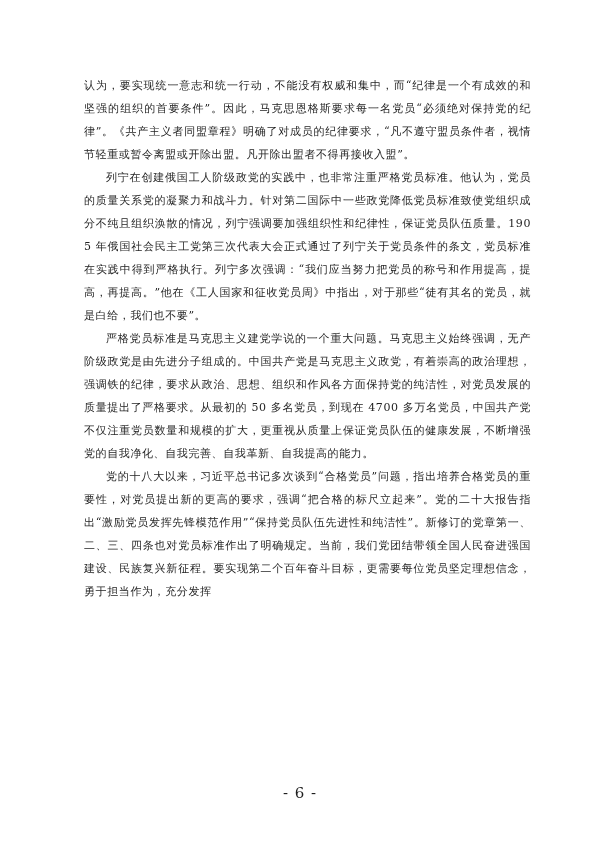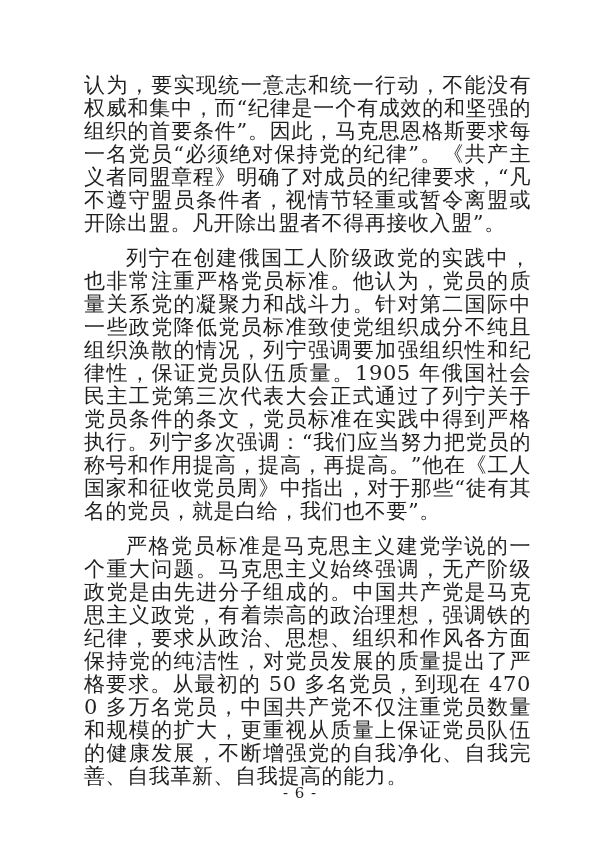--- a/index.html
+++ b/index.html
@@ -17,46 +17,46 @@
   }
   .text-block {
     position: absolute;
     left: 84px;
     top: 74px;
     width: 447px;
   }
   .para {
     margin: 0;
     padding: 0;
-    font-size: 21px;
+    font-size: 11px;
     line-height: 23px;
     color: #1f1f1f;
     text-align: justify;
     text-justify: inter-ideograph;
     letter-spacing: 0.6px;
     word-break: break-all;
   }
   .para.indented {
     text-indent: 2em;
-    margin-top: 12px;
   }
   .page-number {
     position: absolute;
     top: 784px;
     left: 0;
     width: 100%;
     text-align: center;
     font-size: 15px;
     color: #1f1f1f;
     letter-spacing: 1px;
   }
 </style>
 </head>
 <body>
 
 <div class="page">
   <div class="text-block">
     <p class="para">认为，要实现统一意志和统一行动，不能没有权威和集中，而“纪律是一个有成效的和坚强的组织的首要条件”。因此，马克思恩格斯要求每一名党员“必须绝对保持党的纪律”。《共产主义者同盟章程》明确了对成员的纪律要求，“凡不遵守盟员条件者，视情节轻重或暂令离盟或开除出盟。凡开除出盟者不得再接收入盟”。</p>
     <p class="para indented">列宁在创建俄国工人阶级政党的实践中，也非常注重严格党员标准。他认为，党员的质量关系党的凝聚力和战斗力。针对第二国际中一些政党降低党员标准致使党组织成分不纯且组织涣散的情况，列宁强调要加强组织性和纪律性，保证党员队伍质量。1905 年俄国社会民主工党第三次代表大会正式通过了列宁关于党员条件的条文，党员标准在实践中得到严格执行。列宁多次强调：“我们应当努力把党员的称号和作用提高，提高，再提高。”他在《工人国家和征收党员周》中指出，对于那些“徒有其名的党员，就是白给，我们也不要”。</p>
     <p class="para indented">严格党员标准是马克思主义建党学说的一个重大问题。马克思主义始终强调，无产阶级政党是由先进分子组成的。中国共产党是马克思主义政党，有着崇高的政治理想，强调铁的纪律，要求从政治、思想、组织和作风各方面保持党的纯洁性，对党员发展的质量提出了严格要求。从最初的 50 多名党员，到现在 4700 多万名党员，中国共产党不仅注重党员数量和规模的扩大，更重视从质量上保证党员队伍的健康发展，不断增强党的自我净化、自我完善、自我革新、自我提高的能力。</p>
+    <p class="para indented">党的十八大以来，习近平总书记多次谈到“合格党员”问题，指出培养合格党员的重要性，对党员提出新的更高的要求，强调“把合格的标尺立起来”。党的二十大报告指出“激励党员发挥先锋模范作用”“保持党员队伍先进性和纯洁性”。新修订的党章第一、二、三、四条也对党员标准作出了明确规定。当前，我们党团结带领全国人民奋进强国建设、民族复兴新征程。要实现第二个百年奋斗目标，更需要每位党员坚定理想信念，勇于担当作为，充分发挥</p>
   </div>
   <div class="page-number">- 6 -</div>
 </div>
 
 </body></html>

